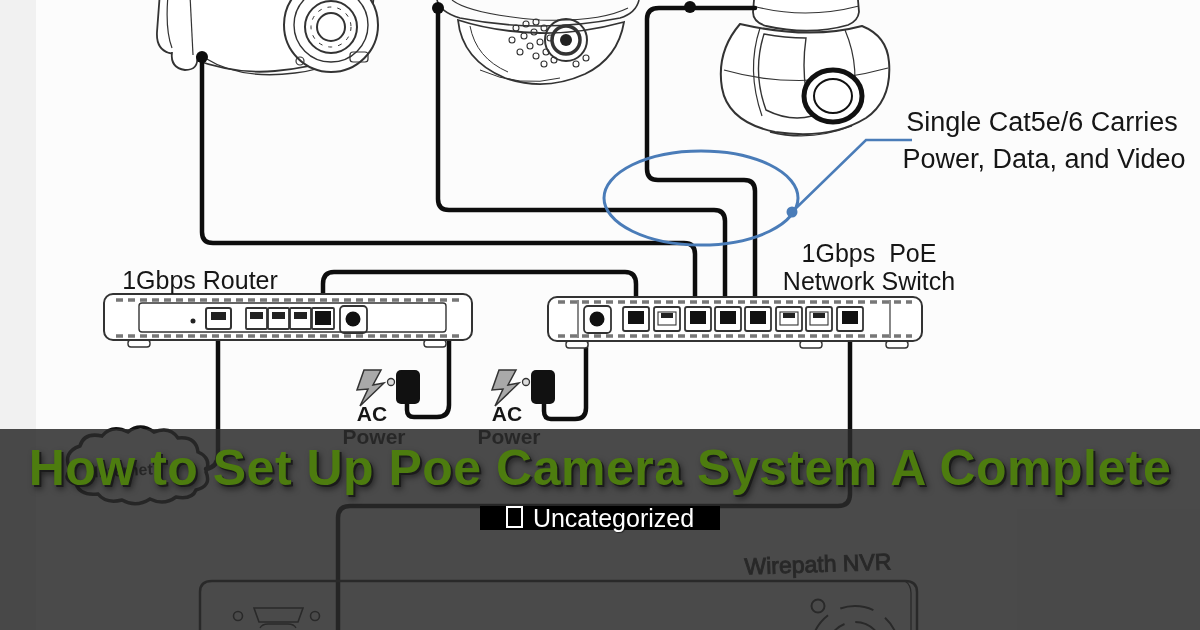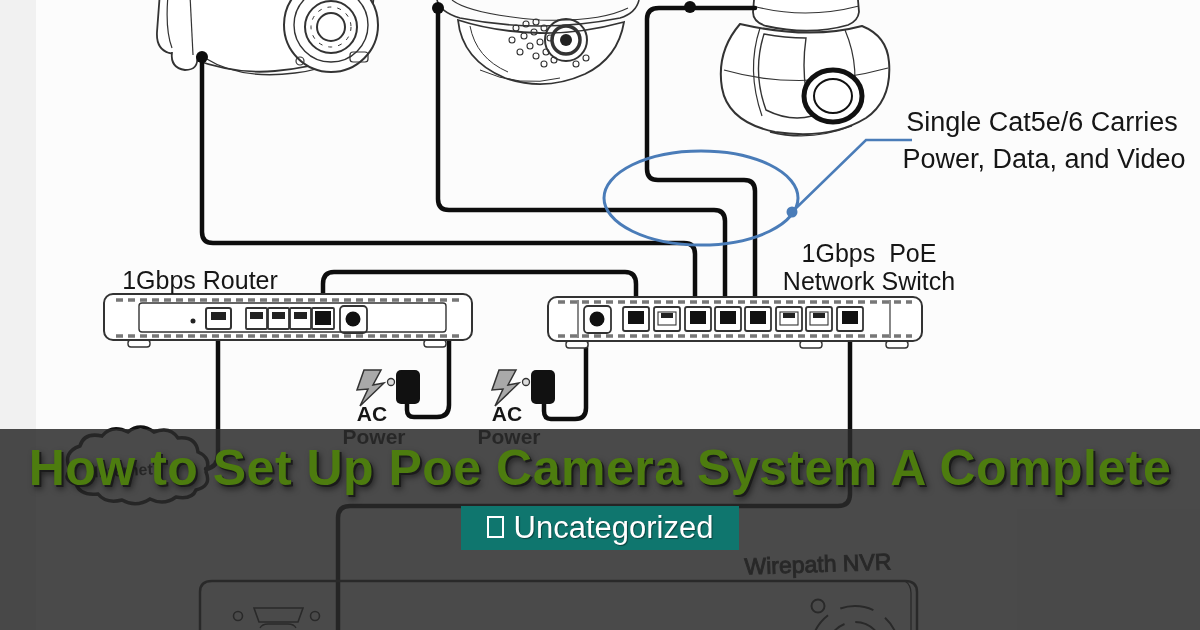--- a/index.html
+++ b/index.html
@@ -19,22 +19,22 @@
     display:flex;flex-direction:column;align-items:center;
     box-sizing:border-box;padding-top:11px;
   }
   .post-title{
     margin:0;text-align:center;color:#4d7c0f;font-weight:bold;
     font-size:50px;line-height:57px;letter-spacing:.5px;
     text-shadow:2px 2px 0 rgba(25,25,25,.9), 3px 4px 6px rgba(0,0,0,.55);
   }
   .title-line{display:block;}
   .badge{
-    margin-top:9px;height:44px;display:flex;align-items:center;gap:10px;
-    background:#0f766e;color:#ffffff;font-size:31px;padding:0 26px;
+    margin-top:9px;height:24px;display:flex;align-items:center;gap:10px;
+    background:#000000;color:#ffffff;font-size:25px;padding:0 26px;
     text-shadow:1px 1px 1px rgba(0,0,0,.45);cursor:pointer;
   }
   .tofu{
     display:inline-block;width:13px;height:18px;border:2px solid #fff;
     margin-top:-2px;flex:0 0 auto;
   }
 </style>
 </head>
 <body>
 

